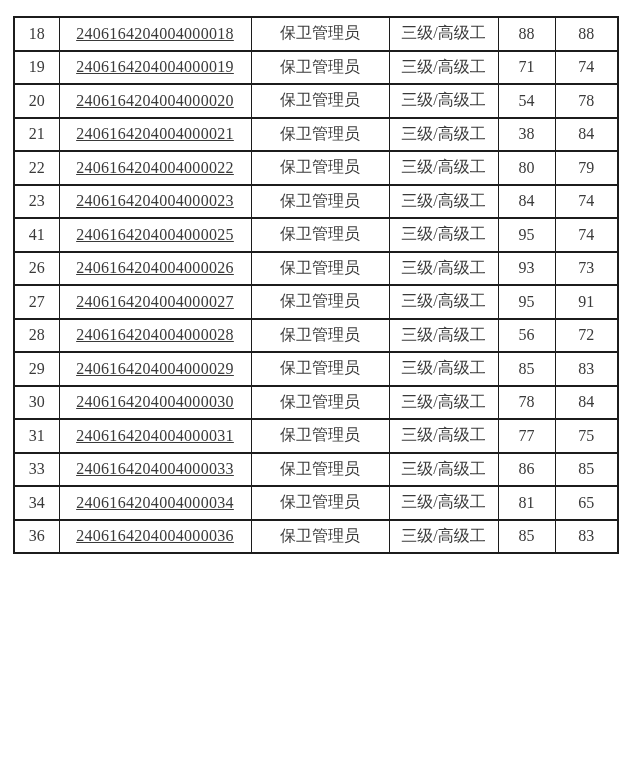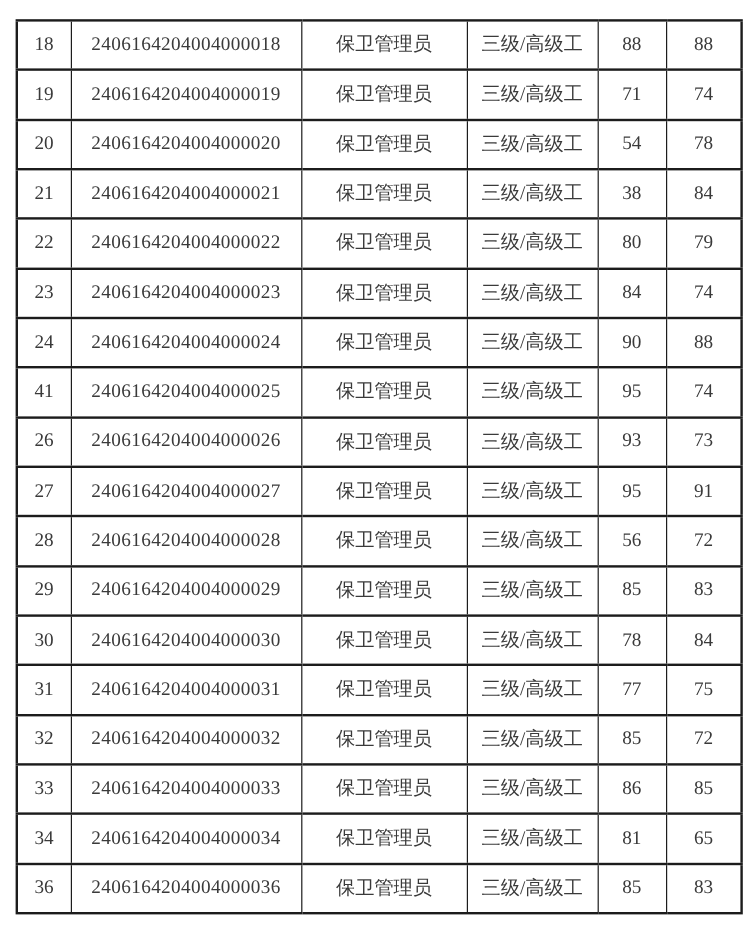--- a/index.html
+++ b/index.html
@@ -12,40 +12,41 @@
     width: 628px;
     height: 774px;
     font-family: "Liberation Serif", "DejaVu Serif", serif;
     overflow: hidden;
   }
   .score-table {
     position: absolute;
     left: 13px;
     top: 16px;
     width: 604px;
-    height: 746px;
+    height: 538px;
     border-collapse: collapse;
     table-layout: fixed;
     border: 2px solid #1c1c1c;
   }
   .score-table td {
     border-left: 1px solid #1c1c1c;
     border-right: 1px solid #1c1c1c;
     border-top: 2px solid #1c1c1c;
     border-bottom: 2px solid #1c1c1c;
     text-align: center;
     vertical-align: middle;
     padding: 0;
     font-size: 16px;
     color: #3a3a3a;
     white-space: nowrap;
     overflow: hidden;
   }
   .score-table td.candidate-id {
     letter-spacing: 0.3px;
+    text-decoration: underline;
   }
 </style>
 </head>
 <body>
 
 <div>
   <table class="score-table">
     <colgroup>
       <col style="width:45px">
       <col style="width:192px">
@@ -98,28 +99,20 @@
       </tr>
         <tr class="">
         <td class="row-number">23</td>
         <td class="candidate-id">2406164204004000023</td>
         <td class="position">保卫管理员</td>
         <td class="level">三级/高级工</td>
         <td class="score-1">84</td>
         <td class="score-2">74</td>
       </tr>
         <tr class="">
-        <td class="row-number">24</td>
-        <td class="candidate-id">2406164204004000024</td>
-        <td class="position">保卫管理员</td>
-        <td class="level">三级/高级工</td>
-        <td class="score-1">90</td>
-        <td class="score-2">88</td>
-      </tr>
-        <tr class="">
         <td class="row-number">41</td>
         <td class="candidate-id">2406164204004000025</td>
         <td class="position">保卫管理员</td>
         <td class="level">三级/高级工</td>
         <td class="score-1">95</td>
         <td class="score-2">74</td>
       </tr>
         <tr class="">
         <td class="row-number">26</td>
         <td class="candidate-id">2406164204004000026</td>
@@ -162,28 +155,20 @@
       </tr>
         <tr class="">
         <td class="row-number">31</td>
         <td class="candidate-id">2406164204004000031</td>
         <td class="position">保卫管理员</td>
         <td class="level">三级/高级工</td>
         <td class="score-1">77</td>
         <td class="score-2">75</td>
       </tr>
         <tr class="">
-        <td class="row-number">32</td>
-        <td class="candidate-id">2406164204004000032</td>
-        <td class="position">保卫管理员</td>
-        <td class="level">三级/高级工</td>
-        <td class="score-1">85</td>
-        <td class="score-2">72</td>
-      </tr>
-        <tr class="">
         <td class="row-number">33</td>
         <td class="candidate-id">2406164204004000033</td>
         <td class="position">保卫管理员</td>
         <td class="level">三级/高级工</td>
         <td class="score-1">86</td>
         <td class="score-2">85</td>
       </tr>
         <tr class="">
         <td class="row-number">34</td>
         <td class="candidate-id">2406164204004000034</td>

